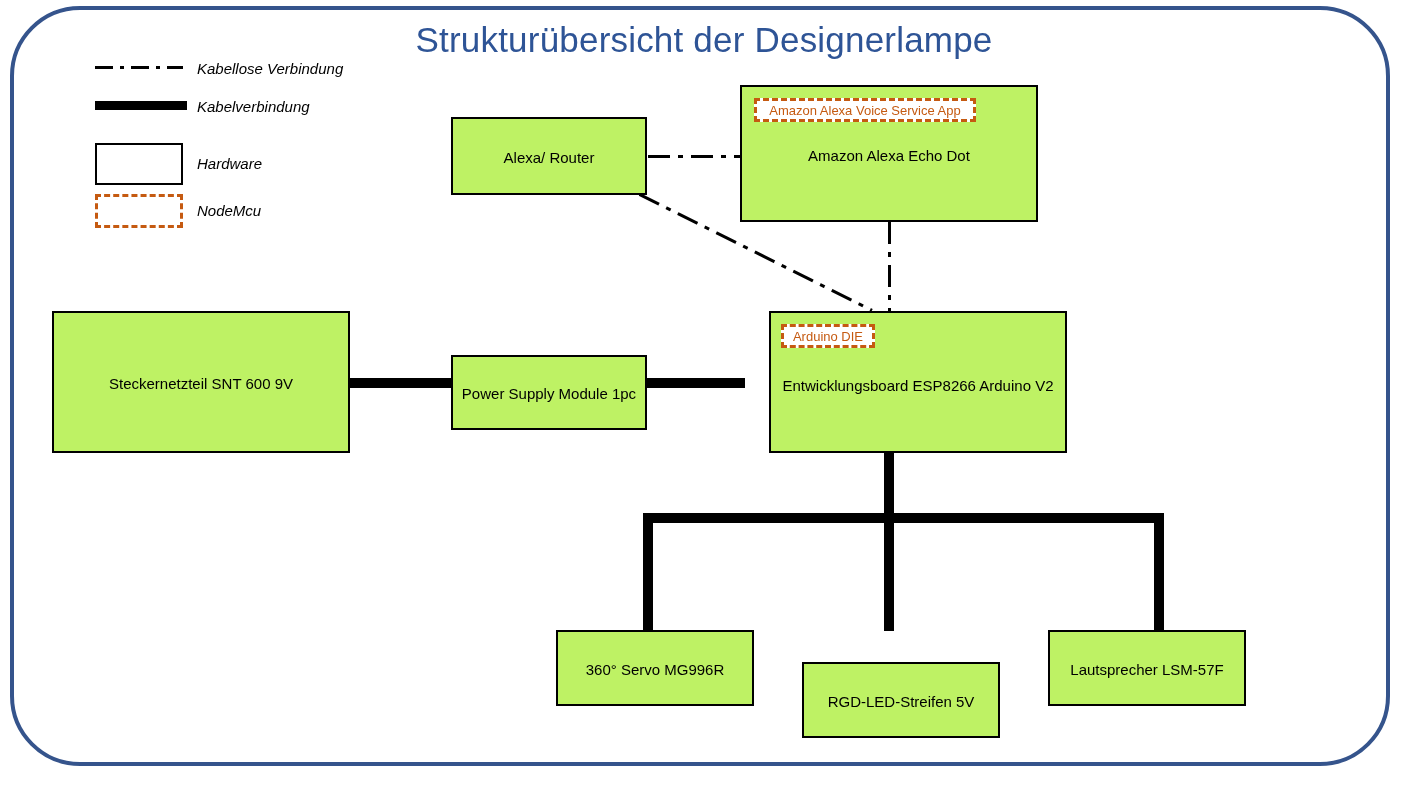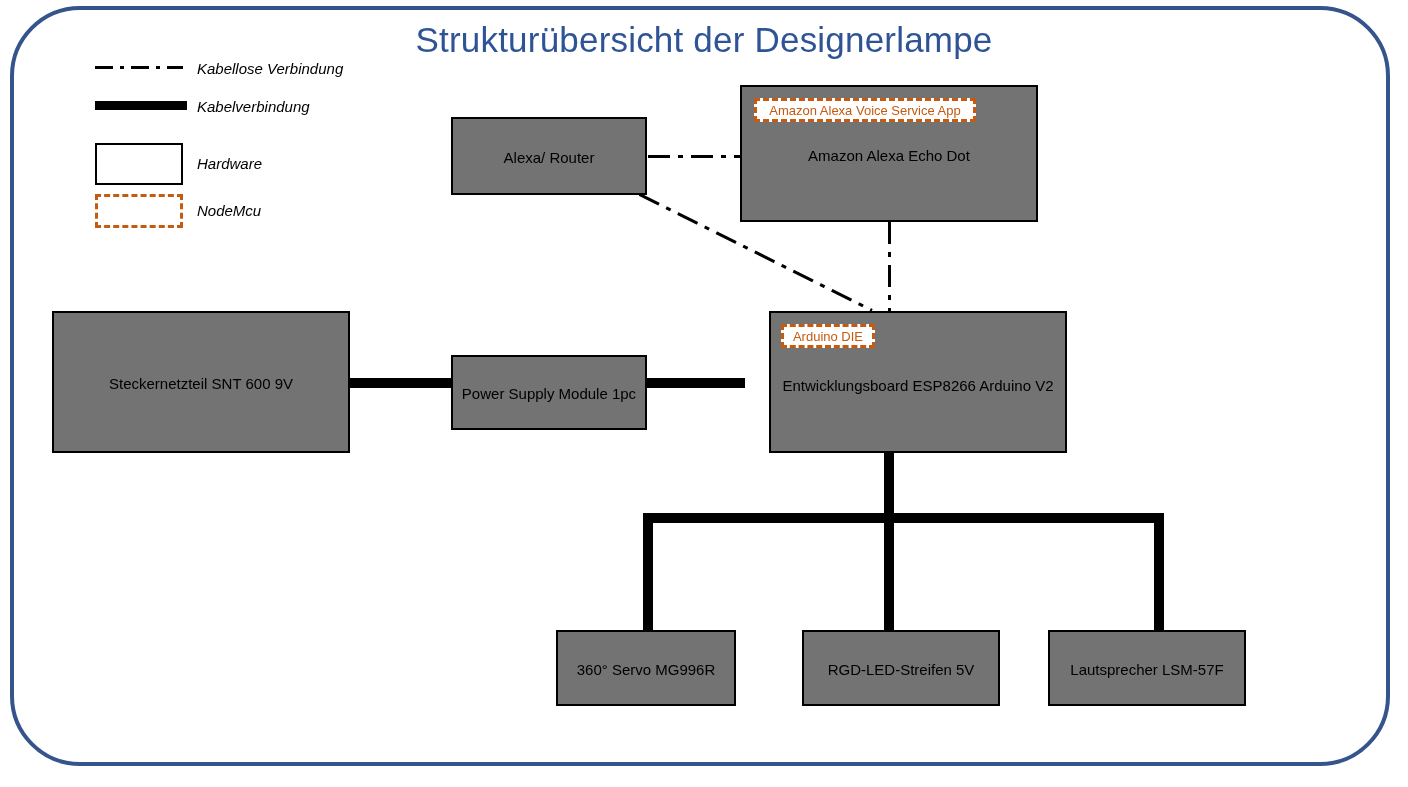--- a/index.html
+++ b/index.html
@@ -98,21 +98,21 @@
   #lg-wireless-label { left: 197px; top: 60px; }
   #lg-wire-label     { left: 197px; top: 98px; }
   #lg-hardware-label { left: 197px; top: 155px; }
   #lg-software-label { left: 197px; top: 202px; }
 
   
   .hw-box {
     position: absolute;
     border: 2px solid #000000;
     box-sizing: border-box;
-    background: #737373;
+    background: #bef264;
   }
   .hw-label {
     position: absolute;
     left: 0;
     width: 100%;
     text-align: center;
     font-size: 15px;
     color: #000000;
     white-space: nowrap;
   }
@@ -219,25 +219,25 @@
 
   <div class="hw-box" style="left:451px; top:355px; width:196px; height:75px;">
     <div class="hw-label" style="top:28px;">Power Supply Module 1pc</div>
   </div>
 
   <div class="hw-box" style="left:740px; top:311px; width:298px; height:142px;margin-left:29px;">
     <div class="sw-tag" style="left:10px; top:11px; width:94px; height:24px;">Arduino DIE</div>
     <div class="hw-label" style="top:64px;">Entwicklungsboard ESP8266 Arduino V2</div>
   </div>
 
-  <div class="hw-box" style="left:556px; top:630px; width:180px; height:76px;">
+  <div class="hw-box" style="left:556px; top:630px; width:198px; height:76px;">
     <div class="hw-label" style="top:29px;">360° Servo MG996R</div>
   </div>
 
-  <div class="hw-box" style="left:802px; top:630px; width:198px; height:76px;">
+  <div class="hw-box" style="left:802px; top:662px; width:198px; height:76px;">
     <div class="hw-label" style="top:29px;">RGD-LED-Streifen 5V</div>
   </div>
 
   <div class="hw-box" style="left:1048px; top:630px; width:198px; height:76px;text-decoration:underline;">
     <div class="hw-label" style="top:29px;">Lautsprecher LSM-57F</div>
   </div>
 
 </div>
 
 </body></html>

